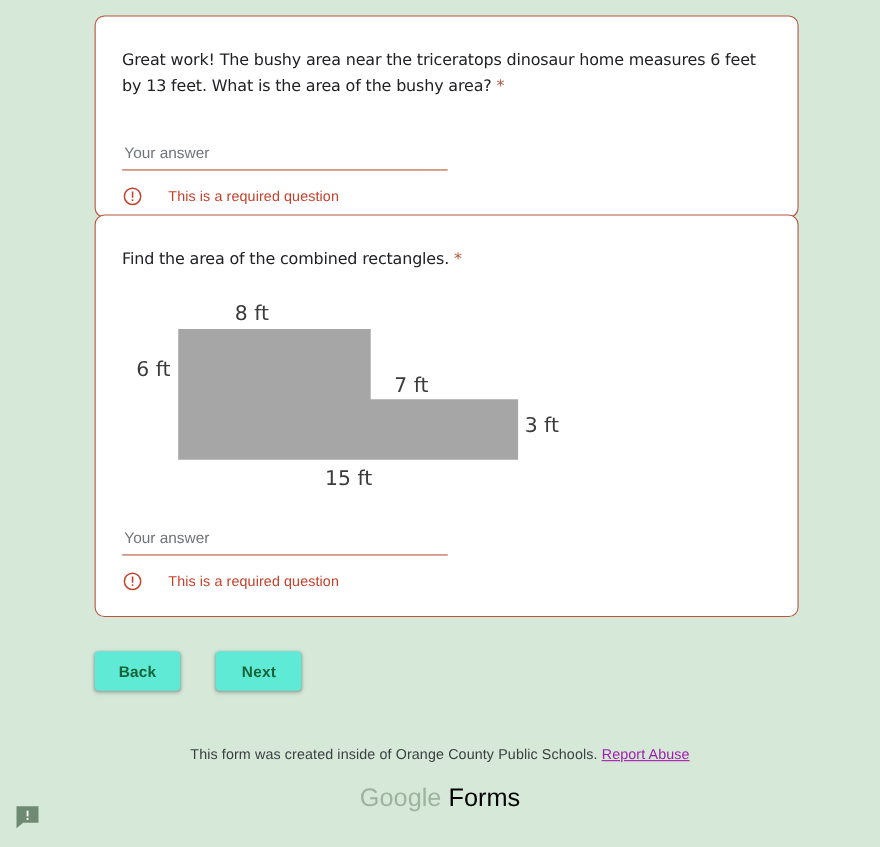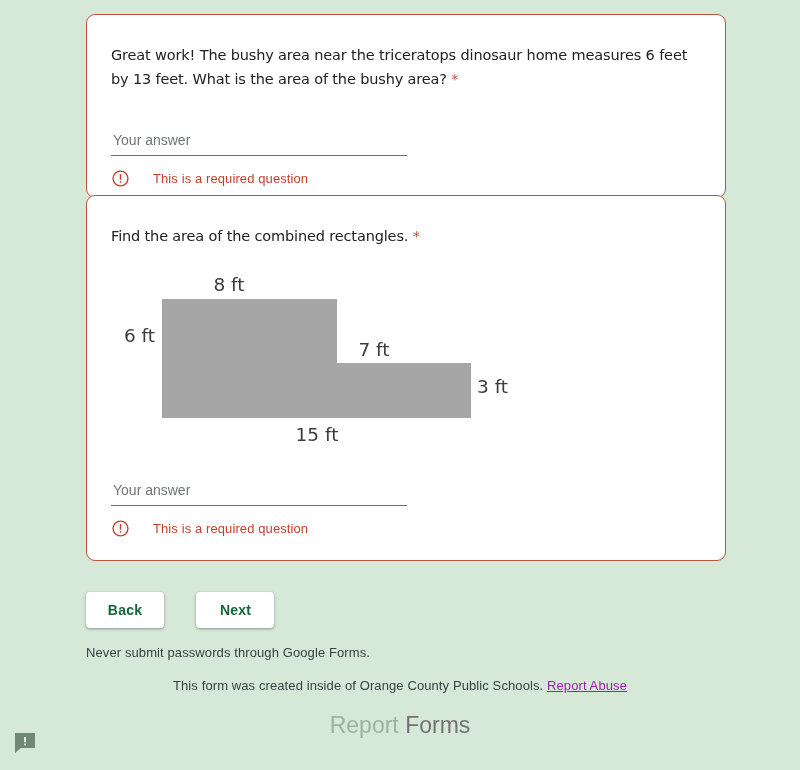--- a/index.html
+++ b/index.html
@@ -108,21 +108,21 @@
   .figure-svg { display: block; }
 
   
   .nav-row {
     position: absolute;
     left: 86px;
     top: 592px;
   }
   .nav-btn {
     display: inline-block;
-    background: #ffffff;
+    background: #5eead4;
     border: none;
     border-radius: 4px;
     box-shadow: 0 1px 2px rgba(60,64,67,0.30), 0 1px 3px 1px rgba(60,64,67,0.15);
     color: #15653a;
     font-family: "Liberation Sans", sans-serif;
     font-size: 14px;
     font-weight: bold;
     letter-spacing: 0.2px;
     padding: 0;
     height: 36px;
@@ -162,21 +162,21 @@
     position: absolute;
     left: 0;
     top: 712px;
     width: 800px;
     text-align: center;
     font-family: "Liberation Sans", sans-serif;
     font-size: 23px;
     color: #9cb49e;
     letter-spacing: 0px;
   }
-  .gf-logo .light { color: #737373; }
+  .gf-logo .light { color: #000000; }
 
   
   .feedback-icon {
     position: absolute;
     left: 12px;
     top: 730px;
     width: 26px;
     height: 26px;
     cursor: pointer;
   }
@@ -243,29 +243,28 @@
       </svg>
       <span class="error-text">This is a required question</span>
     </div>
   </div>
 
   <div class="nav-row">
     <button class="nav-btn" id="back-button">Back</button>
     <button class="nav-btn" id="next-button">Next</button>
   </div>
 
-  <div class="never-submit">Never submit passwords through Google Forms.</div>
 
   <div class="created-inside">
     <span>This form was created inside of Orange County Public Schools.</span>
     <span class="report-abuse">Report Abuse</span>
   </div>
 
   <div class="gf-logo">
-    <span>Report</span><span class="light"> </span><span class="light">Forms</span>
+    <span>Google</span><span class="light"> </span><span class="light">Forms</span>
   </div>
 
   <svg class="feedback-icon" viewBox="0 0 26 26">
     <path d="M3 3 H23 V18 H9 L3 23 Z" fill="#6f8a72"></path>
     <rect x="12.2" y="7" width="1.7" height="5.2" fill="#ffffff"></rect>
     <rect x="12.2" y="13.6" width="1.7" height="1.7" fill="#ffffff"></rect>
   </svg>
 
 </div>
 

